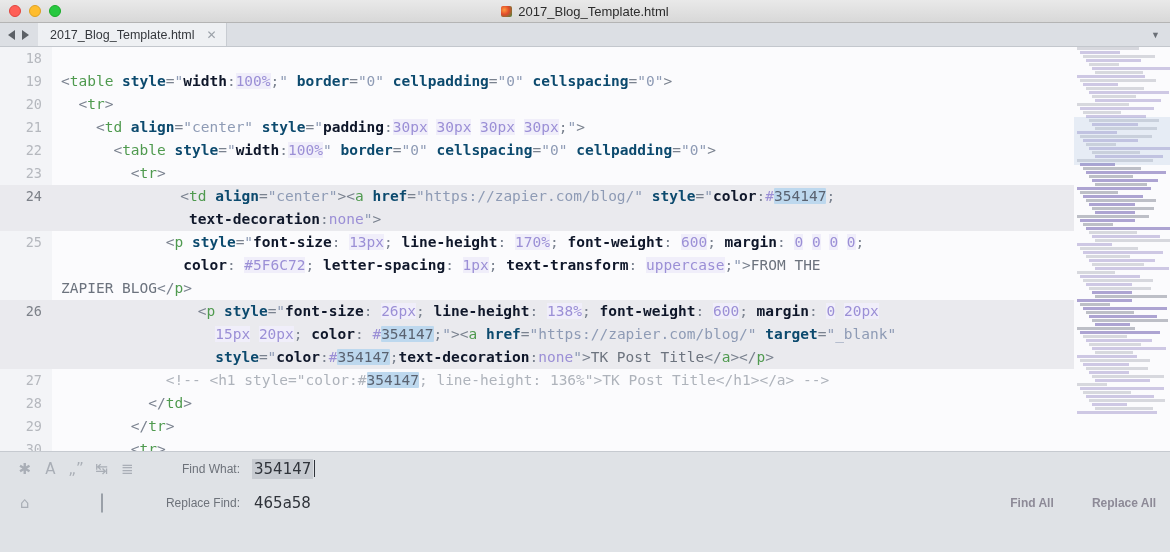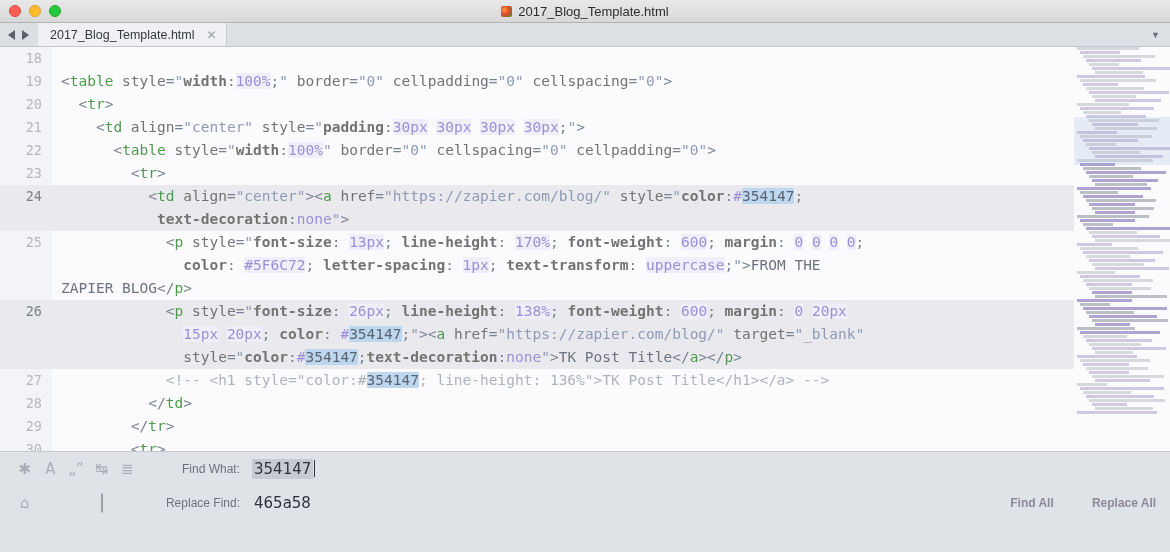--- a/index.html
+++ b/index.html
@@ -96,28 +96,28 @@
   }
   .row { position: relative; height: 23px; display: flex; }
   .ln {
     width: 52px; min-width: 52px; text-align: right;
     padding-right: 10px;
     color: #b5b8be; font-size: 13.5px;
     font-family: "DejaVu Sans Mono", monospace;
   }
   .ln.cur { color: #7c8088; }
   .src { flex: 1; padding-left: 9px; color: #5a6270; }
-  .row.hlfull { background: #eaeaee; }
+  .row.hlfull { background: #eaeaee; gap: 32px; }
 
   
   .tag      { color: #4f9a4f; }
   .punct    { color: #7a828f; }
-  .attr     { color: #737373; }
+  .attr     { color: #0c4a6e; font-weight: bold; }
   .str      { color: #8e9bb5; }
-  .cssprop  { color: #737373; font-weight: bold; }
+  .cssprop  { color: #0f172a; font-weight: bold; }
   .cssval   { color: #9b8fd6; background: #f0eefa; }
   .cssval-plain { color: #9b8fd6; }
   .txt      { color: #6c737e; }
   .comment  { color: #aeb3bb; }
   .sel      { background: #bdd8ee; color: #5a6270; border-radius: 1px; }
 
   
   .minimap {
     position: absolute; right: 0; top: 0; width: 96px; height: 404px;
     background: #fbfbfd; overflow: hidden;

